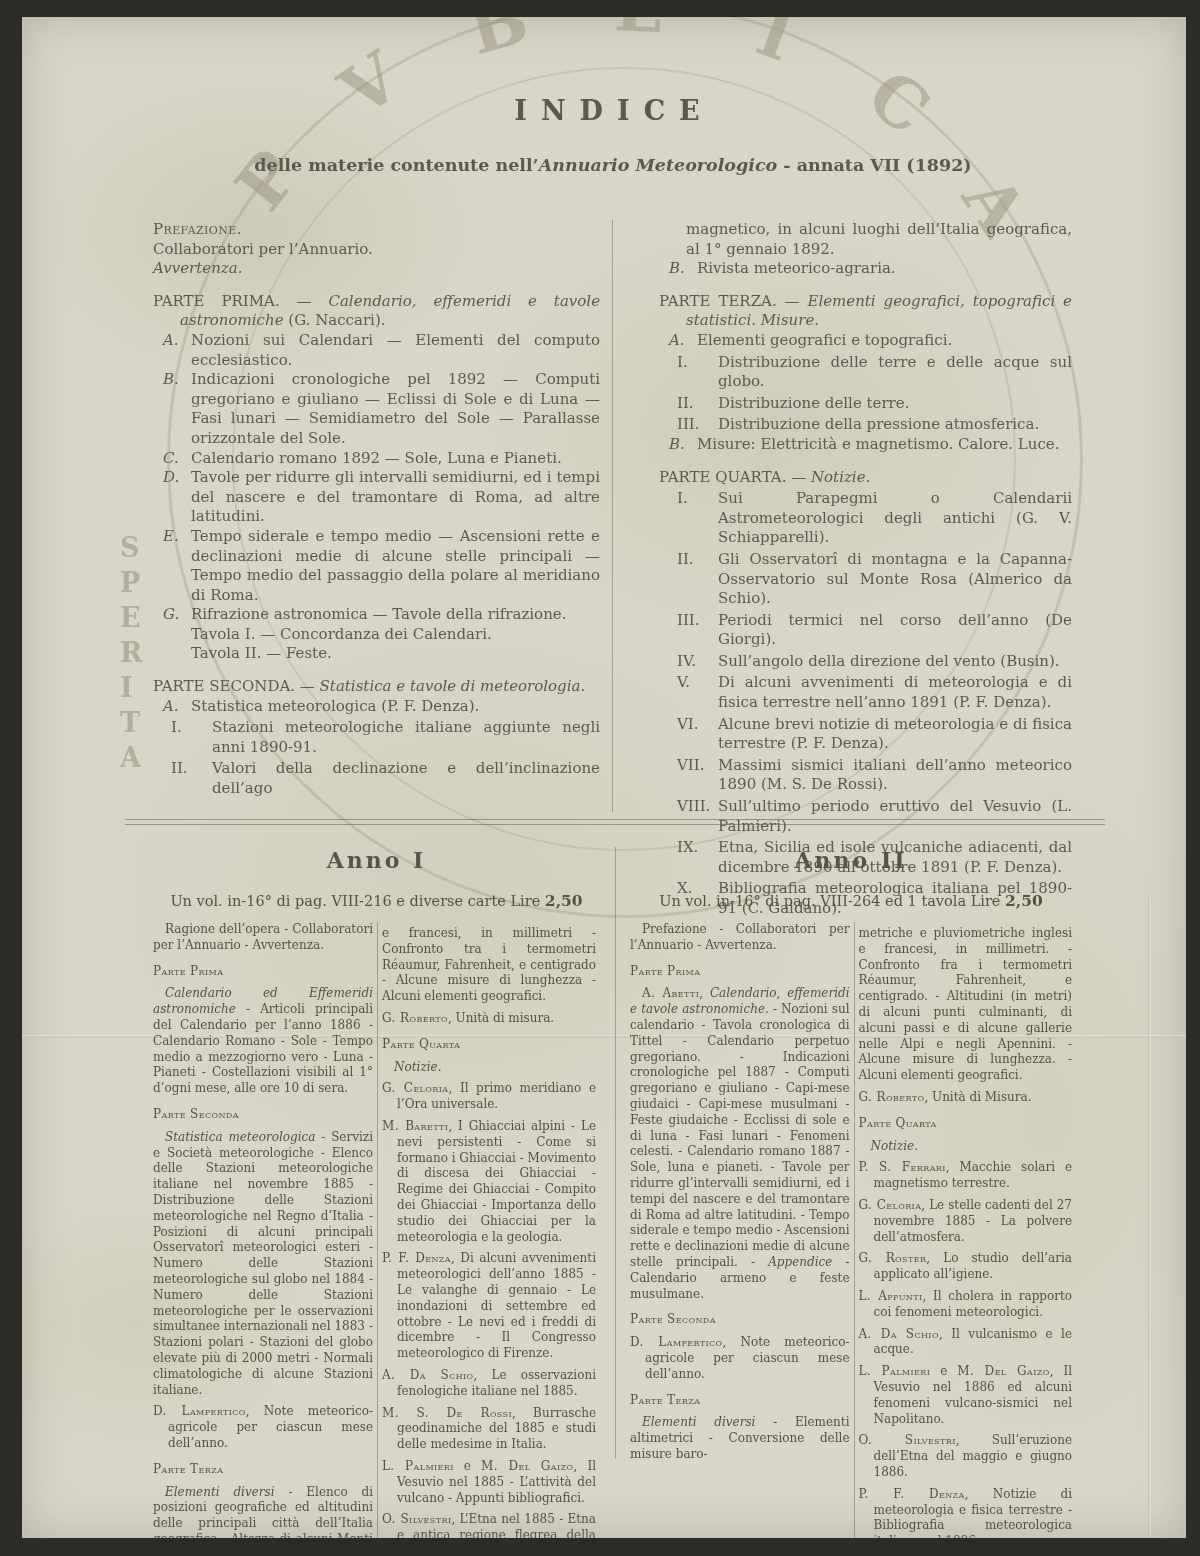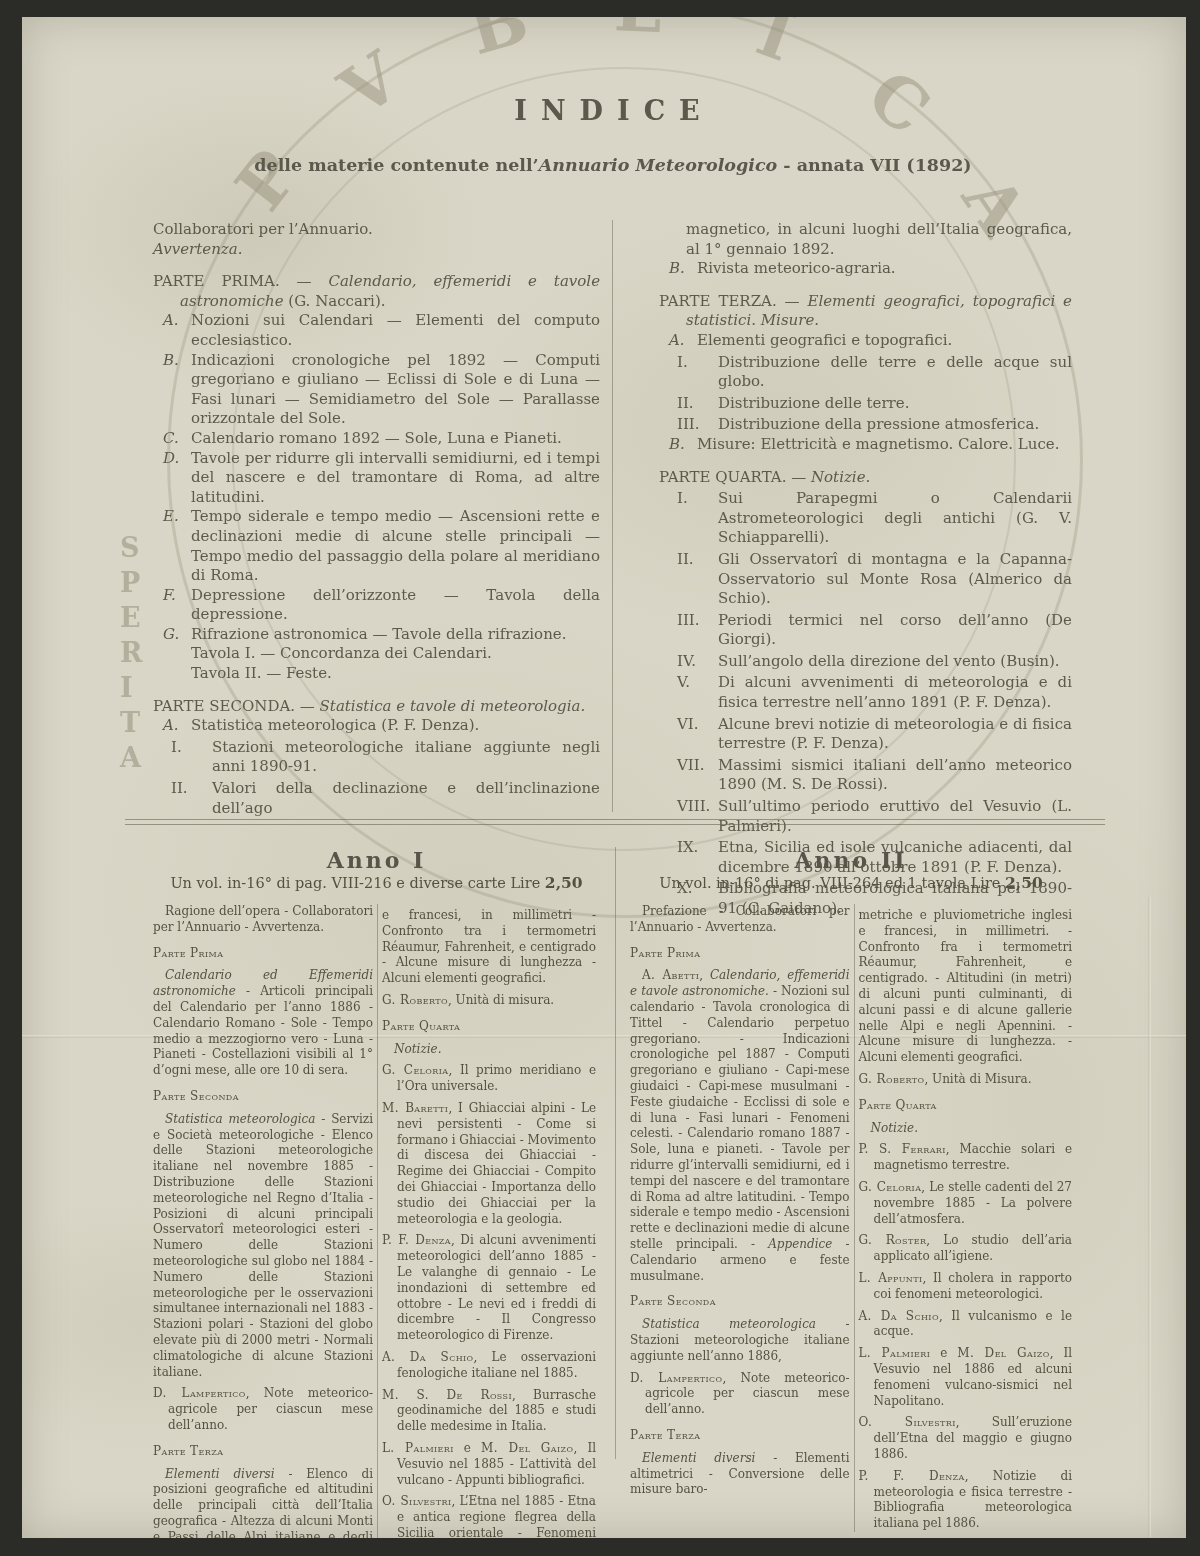--- a/index.html
+++ b/index.html
@@ -69,21 +69,21 @@
     border-top:1px solid rgba(105,100,84,0.6);
     border-bottom:1px solid rgba(105,100,84,0.6);
   }
 
   .years{position:absolute;left:0;top:830px;display:flex;color:#56513f;}
   .year{}
   .year-1{width:447px;}
   .year-2{width:442px;margin-left:14px;}
   .vdiv-mid{margin-left:15px;height:612px;}
   .year-title{margin:0;text-align:center;font-size:22px;letter-spacing:3px;font-weight:bold;color:#59544a;}
-  .year-subtitle{text-align:center;font-size:14.5px;margin-top:0;}
+  .year-subtitle{text-align:center;font-size:14.5px;margin-top:18px;}
   .ycols{display:flex;margin-top:12px;}
   .ycol-a{width:220px;}
   .ycol-b{width:214px;}
   .vdiv-sm{margin:0 4px;}
   .cat .ent{font-size:12px;line-height:15.8px;text-align:justify;}
   .ent-bpara{text-indent:12px;margin-top:0;}
   .ent-bcont{margin-top:4px;}
   .ent-bhead{text-align:center;margin:10px 0 7px;letter-spacing:1.5px;}
   .ent-bauthor{padding-left:15px;text-indent:-15px;margin-top:6px;}
 
@@ -117,29 +117,29 @@
   <div class="crease crease-h"></div>
   <div class="crease crease-v"></div>
 
   <div class="content">
 
     <h1 class="page-title">INDICE</h1>
     <div class="page-subtitle"><span class="s-n">delle materie contenute nell’</span><span class="s-i">Annuario Meteorologico</span><span class="s-n"> - annata VII (1892)</span></div>
 
     <div class="top-cols">
       <div class="idx col-left">
+          <div class="ent ent-line"><span class="s-sc">Prefazione.</span></div>
           <div class="ent ent-line"><span class="s-n">Collaboratori per l’Annuario.</span></div>
           <div class="ent ent-line"><span class="s-i">Avvertenza.</span></div>
           <div class="ent ent-part"><span class="s-n">PARTE PRIMA. — </span><span class="s-i">Calendario, effemeridi e tavole astronomiche</span><span class="s-n"> (G. Naccari).</span></div>
           <div class="ent ent-letter"><span class="lbl">A.</span><span class="s-n">Nozioni sui Calendari — Elementi del computo ecclesiastico.</span></div>
           <div class="ent ent-letter"><span class="lbl">B.</span><span class="s-n">Indicazioni cronologiche pel 1892 — Computi gregoriano e giuliano — Eclissi di Sole e di Luna — Fasi lunari — Semidiametro del Sole — Parallasse orizzontale del Sole.</span></div>
           <div class="ent ent-letter"><span class="lbl">C.</span><span class="s-n">Calendario romano 1892 — Sole, Luna e Pianeti.</span></div>
           <div class="ent ent-letter"><span class="lbl">D.</span><span class="s-n">Tavole per ridurre gli intervalli semidiurni, ed i tempi del nascere e del tramontare di Roma, ad altre latitudini.</span></div>
           <div class="ent ent-letter"><span class="lbl">E.</span><span class="s-n">Tempo siderale e tempo medio — Ascensioni rette e declinazioni medie di alcune stelle principali — Tempo medio del passaggio della polare al meridiano di Roma.</span></div>
-          <div class="ent ent-letter"><span class="lbl">F.</span><span class="s-n">Depressione dell’orizzonte — Tavola della depressione.</span></div>
           <div class="ent ent-letter"><span class="lbl">G.</span><span class="s-n">Rifrazione astronomica — Tavole della rifrazione.</span></div>
           <div class="ent ent-sub"><span class="s-n">Tavola I. — Concordanza dei Calendari.</span></div>
           <div class="ent ent-sub"><span class="s-n">Tavola II. — Feste.</span></div>
           <div class="ent ent-part"><span class="s-n">PARTE SECONDA. — </span><span class="s-i">Statistica e tavole di meteorologia.</span></div>
           <div class="ent ent-letter"><span class="lbl">A.</span><span class="s-n">Statistica meteorologica (P. F. Denza).</span></div>
           <div class="ent ent-roman"><span class="lbl">I.</span><span class="s-n">Stazioni meteorologiche italiane aggiunte negli anni 1890-91.</span></div>
           <div class="ent ent-roman"><span class="lbl">II.</span><span class="s-n">Valori della declinazione e dell’inclinazione dell’ago</span></div>
         </div>
       <div class="vdiv vdiv-top"></div>
       <div class="idx col-right">
@@ -201,21 +201,20 @@
       <div class="vdiv vdiv-mid"></div>
       <section class="year year-2">
         <h2 class="year-title">Anno II</h2>
         <div class="year-subtitle"><span class="s-n">Un vol. in-16° di pag. VIII-264 ed 1 tavola Lire </span><span class="s-b">2,50</span></div>
         <div class="ycols">
           <div class="cat ycol-a">
               <div class="ent ent-bpara"><span class="s-n">Prefazione - Collaboratori per l’Annuario - Avvertenza.</span></div>
               <div class="ent ent-bhead"><span class="s-sc">Parte Prima</span></div>
               <div class="ent ent-bpara"><span class="s-sc">A. Abetti</span><span class="s-n">, </span><span class="s-i">Calendario, effemeridi e tavole astronomiche.</span><span class="s-n"> - Nozioni sul calendario - Tavola cronologica di Tittel - Calendario perpetuo gregoriano. - Indicazioni cronologiche pel 1887 - Computi gregoriano e giuliano - Capi-mese giudaici - Capi-mese musulmani - Feste giudaiche - Ecclissi di sole e di luna - Fasi lunari - Fenomeni celesti. - Calendario romano 1887 - Sole, luna e pianeti. - Tavole per ridurre gl’intervalli semidiurni, ed i tempi del nascere e del tramontare di Roma ad altre latitudini. - Tempo siderale e tempo medio - Ascensioni rette e declinazioni medie di alcune stelle principali. - </span><span class="s-i">Appendice</span><span class="s-n"> - Calendario armeno e feste musulmane.</span></div>
               <div class="ent ent-bhead"><span class="s-sc">Parte Seconda</span></div>
-              <div class="ent ent-bpara"><span class="s-i">Statistica meteorologica</span><span class="s-n"> - Stazioni meteorologiche italiane aggiunte nell’anno 1886,</span></div>
               <div class="ent ent-bauthor"><span class="s-sc">D. Lampertico</span><span class="s-n">, Note meteorico-agricole per ciascun mese dell’anno.</span></div>
               <div class="ent ent-bhead"><span class="s-sc">Parte Terza</span></div>
               <div class="ent ent-bpara"><span class="s-i">Elementi diversi</span><span class="s-n"> - Elementi altimetrici - Conversione delle misure baro-</span></div>
             </div>
           <div class="vdiv vdiv-sm"></div>
           <div class="cat ycol-b">
               <div class="ent ent-bcont"><span class="s-n">metriche e pluviometriche inglesi e francesi, in millimetri. - Confronto fra i termometri Réaumur, Fahrenheit, e centigrado. - Altitudini (in metri) di alcuni punti culminanti, di alcuni passi e di alcune gallerie nelle Alpi e negli Apennini. - Alcune misure di lunghezza. - Alcuni elementi geografici.</span></div>
               <div class="ent ent-bauthor"><span class="s-sc">G. Roberto</span><span class="s-n">, Unità di Misura.</span></div>
               <div class="ent ent-bhead"><span class="s-sc">Parte Quarta</span></div>
               <div class="ent ent-bpara"><span class="s-i">Notizie.</span></div>

